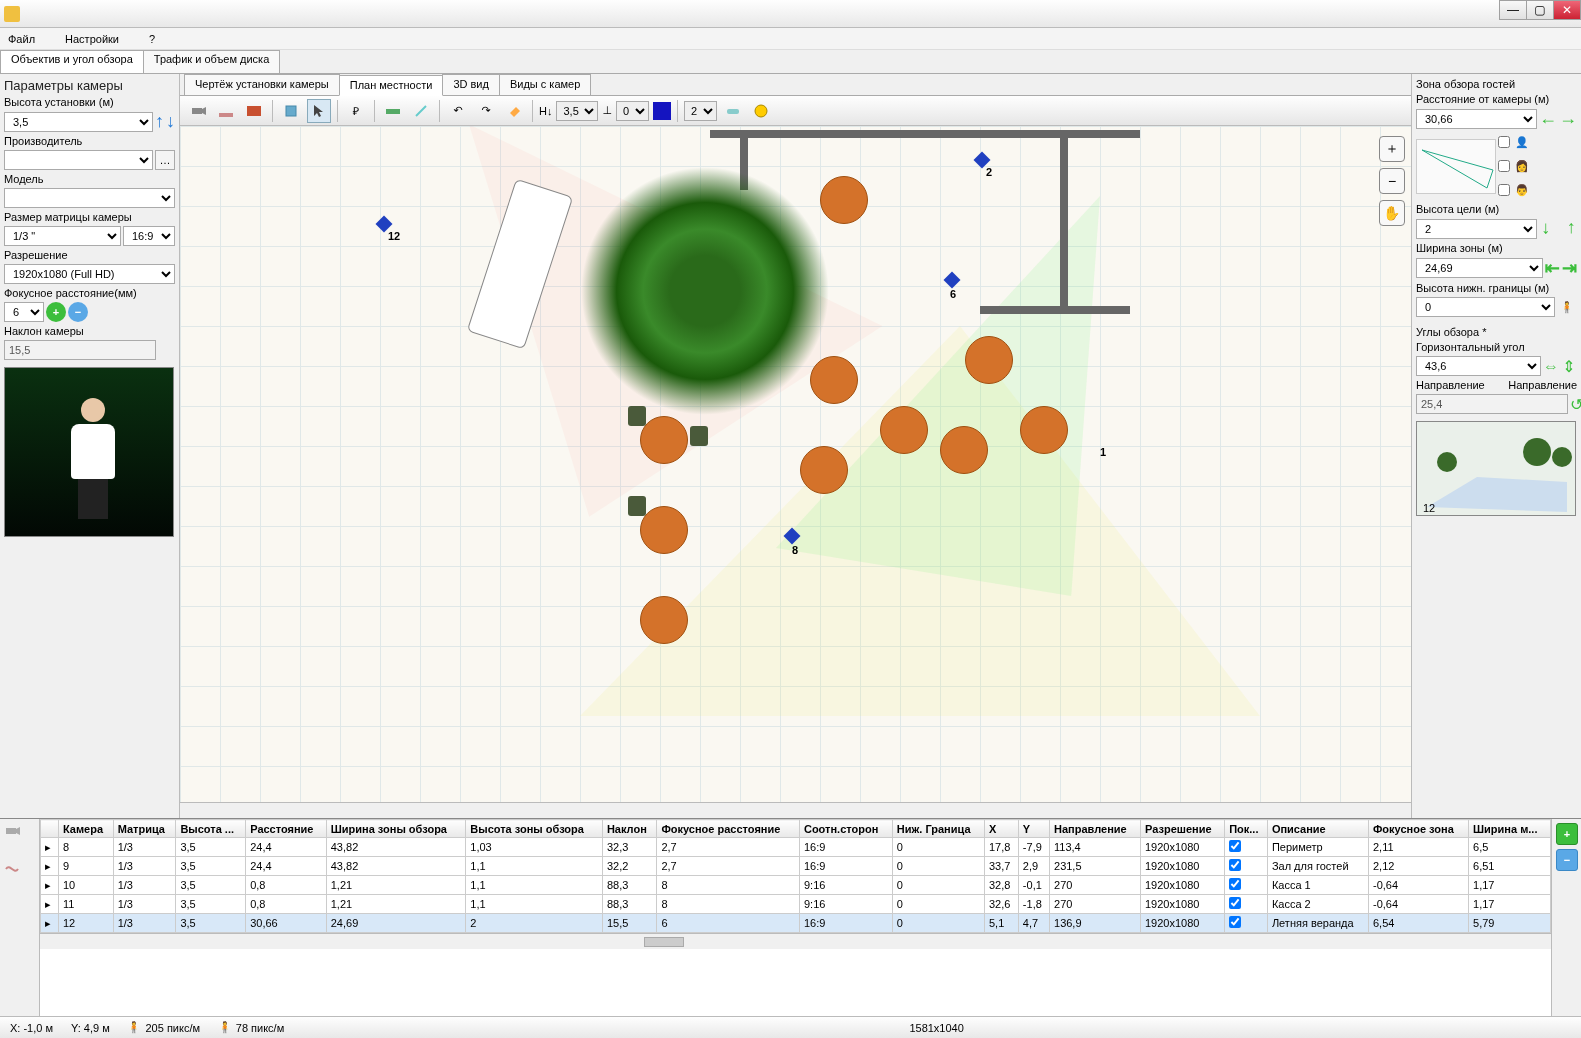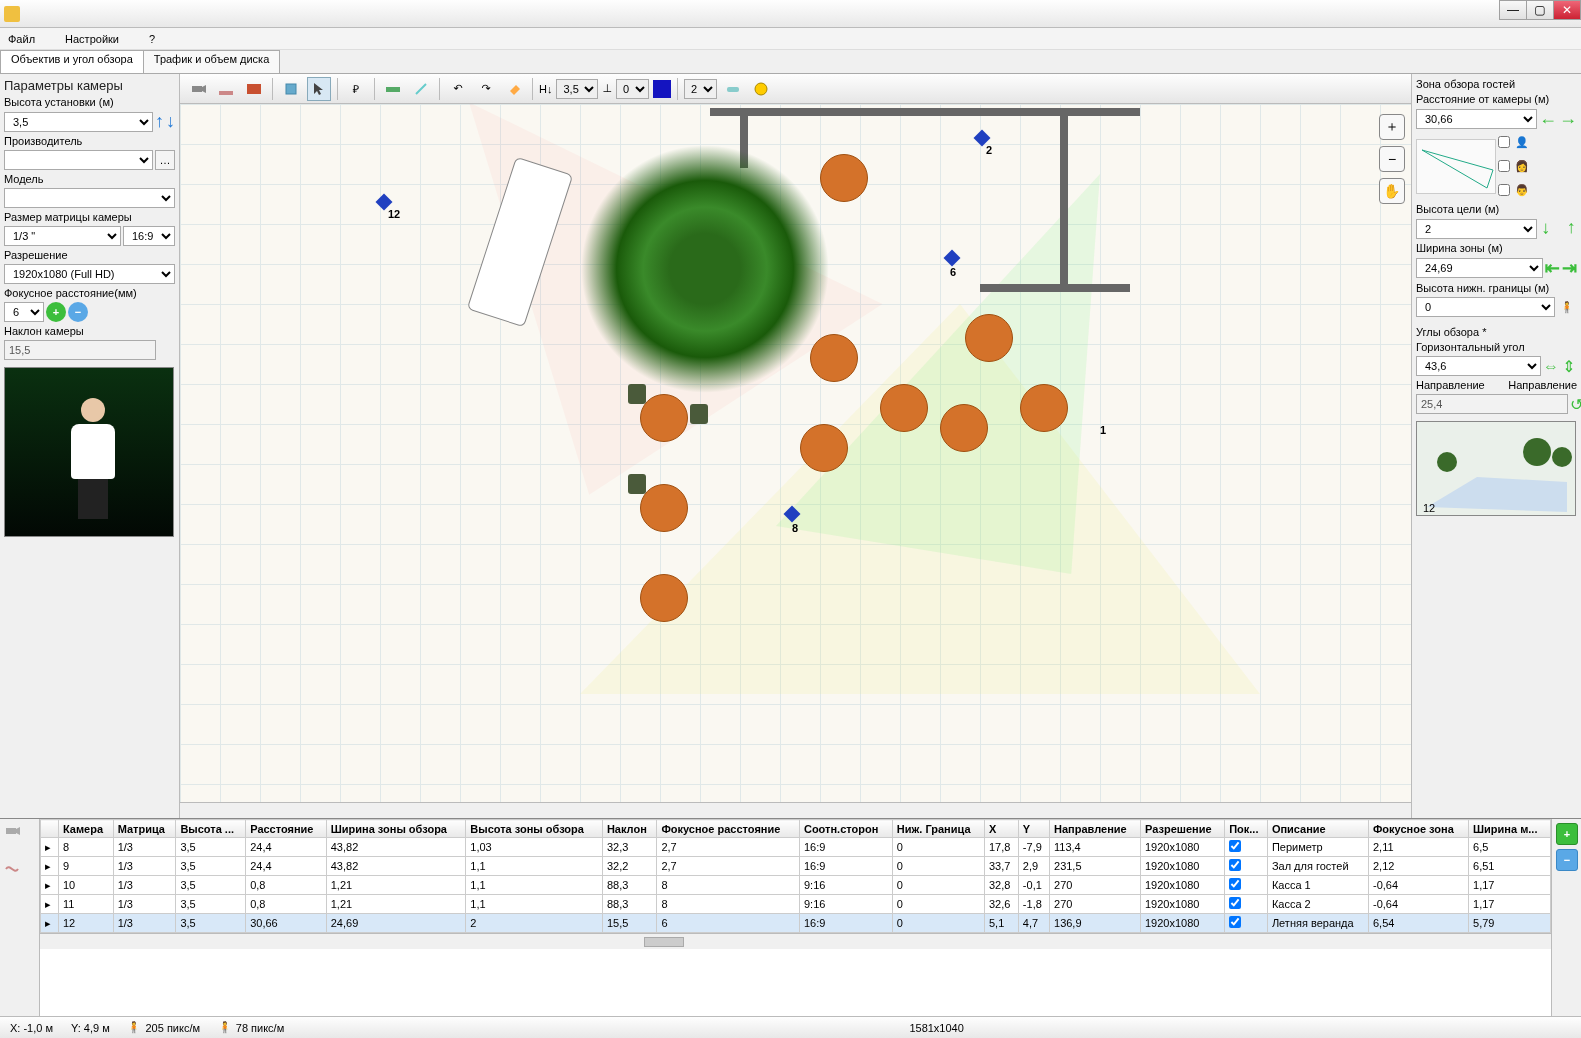--- a/index.html
+++ b/index.html
@@ -144,20 +144,26 @@
     <div class="preview-img">
       <div class="preview-person">
         <div class="p-head"></div>
           <div class="p-body"></div>
           <div class="p-legs"></div>
       </div>
     </div>
   </div>
 
   <div class="center-area">
+    <div class="center-tabs">
+      <div class="ctab">Чертёж установки камеры</div>
+      <div class="ctab active">План местности</div>
+      <div class="ctab">3D вид</div>
+      <div class="ctab">Виды с камер</div>
+    </div>
     <div class="toolbar">
       <div class="tb-btn">
           <svg class="ico" viewBox="0 0 16 16">
             <rect x="2" y="5" width="10" height="6" fill="#888"></rect>
             <polygon points="12,6 16,4 16,12 12,10" fill="#888"></polygon>
           </svg>
         </div>
       <div class="tb-btn">
           <svg class="ico" viewBox="0 0 16 16">
             <rect x="1" y="10" width="14" height="4" fill="#c88"></rect>

